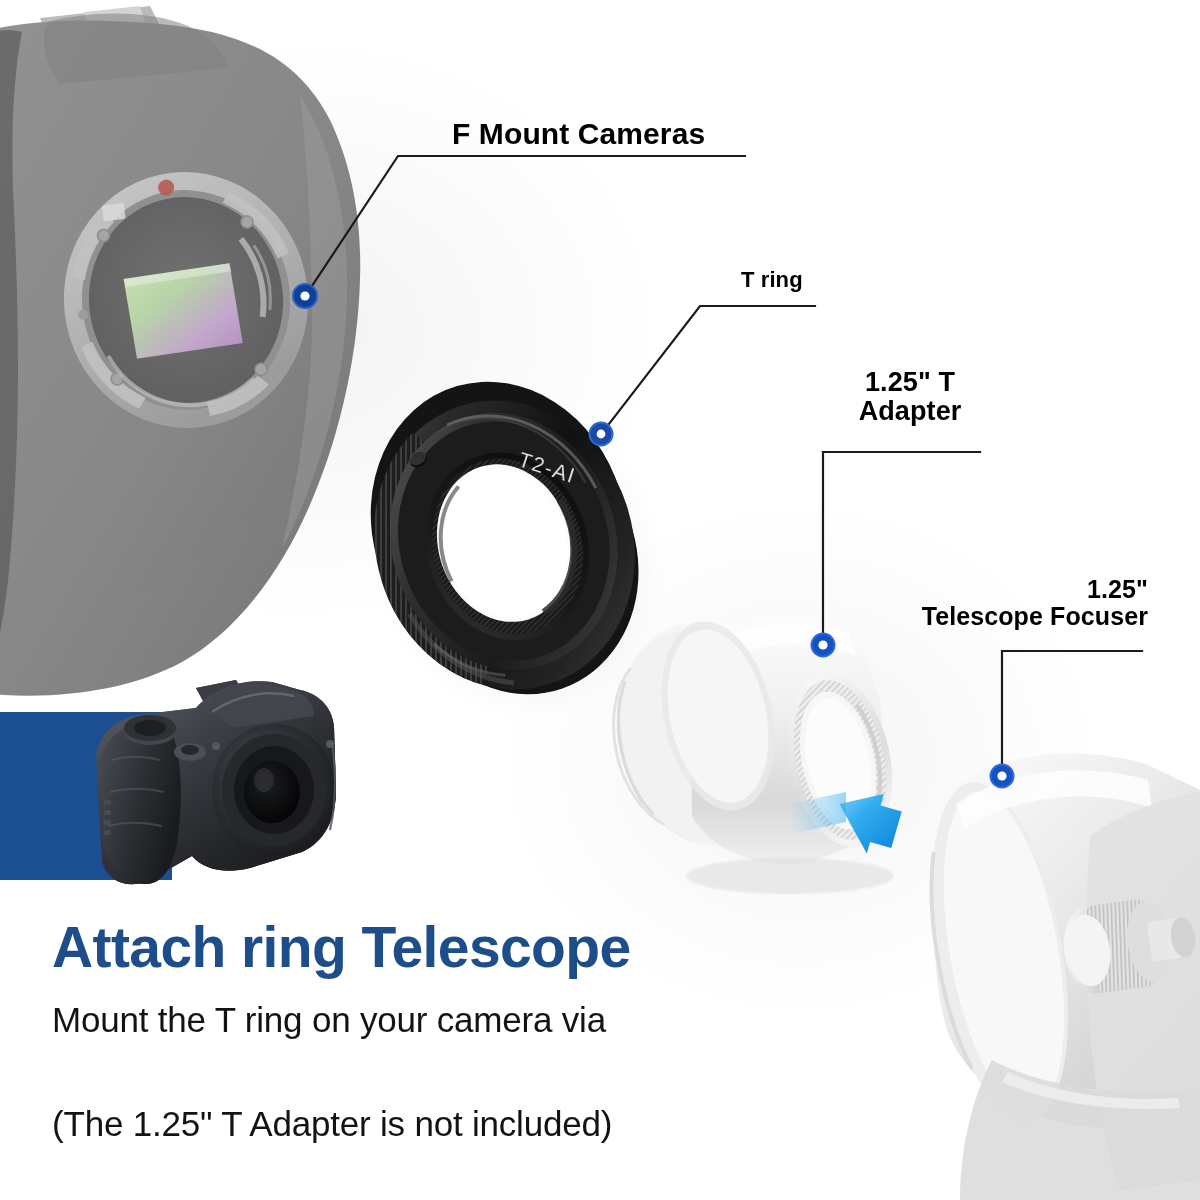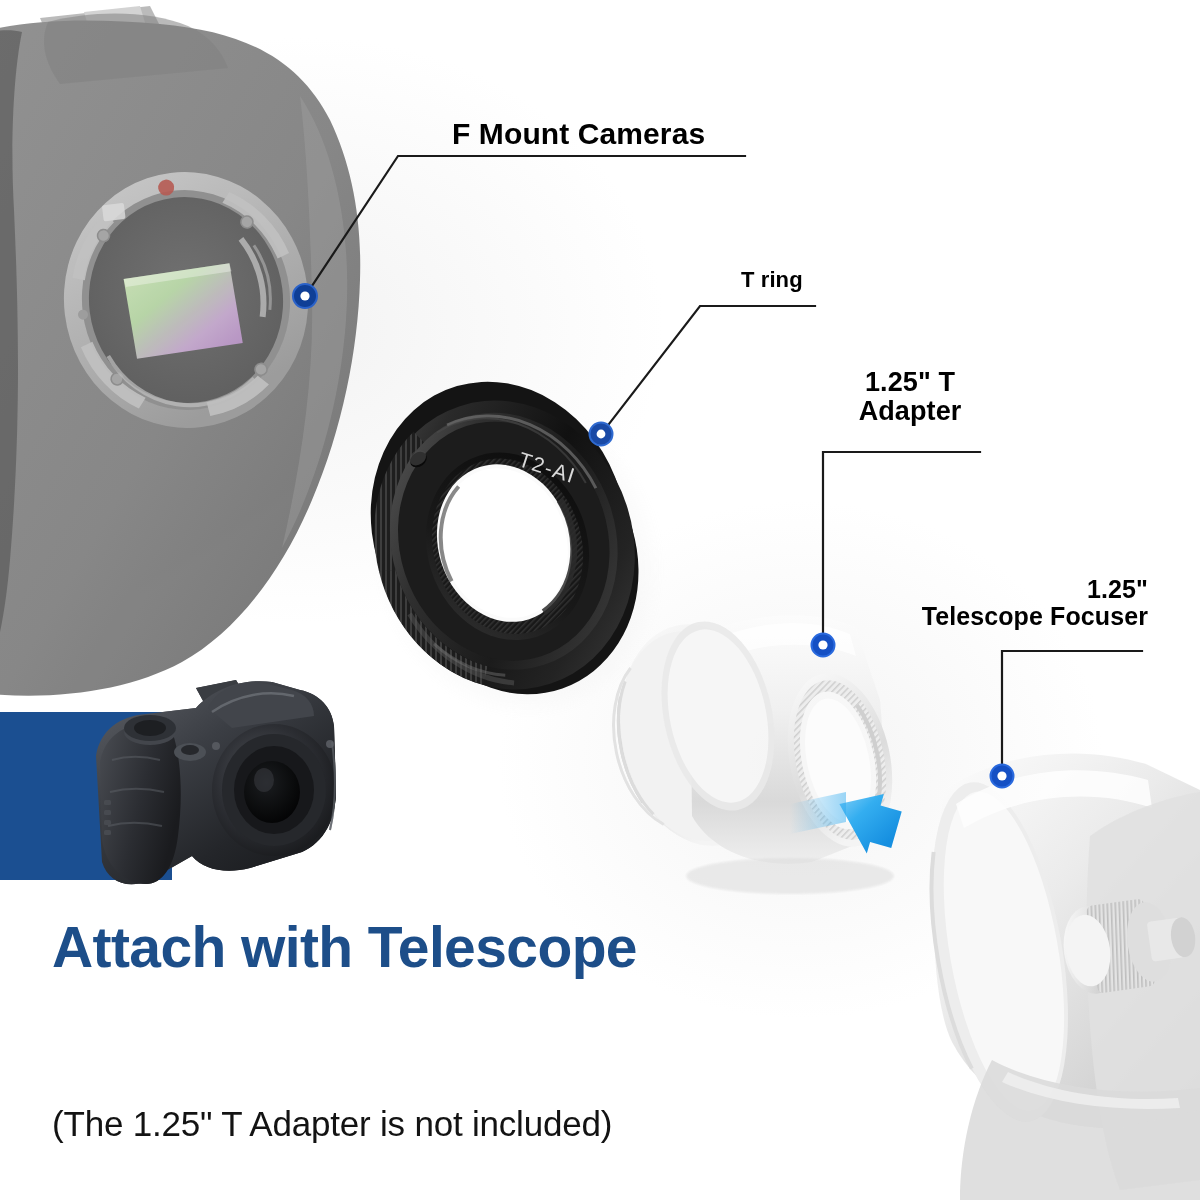--- a/index.html
+++ b/index.html
@@ -483,19 +483,20 @@
   <div class="callout" id="lbl-fmount">F Mount Cameras</div>
 
   <div class="callout" id="lbl-tring">T ring</div>
 
   <div class="callout" id="lbl-adapter">1.25" T
 Adapter</div>
 
   <div class="callout" id="lbl-focuser">1.25"
 Telescope Focuser</div>
 
-  <div id="headline">Attach with Telescope</div>
-
+  <div id="headline">Attach ring Telescope</div>
+
+  <div class="body-line" id="body-l1">Mount the T ring on your camera via</div>
 
 
   <div class="body-line" id="body-l3">(The 1.25" T  Adapter is not included)</div>
 
 </div>
 
 </body></html>

